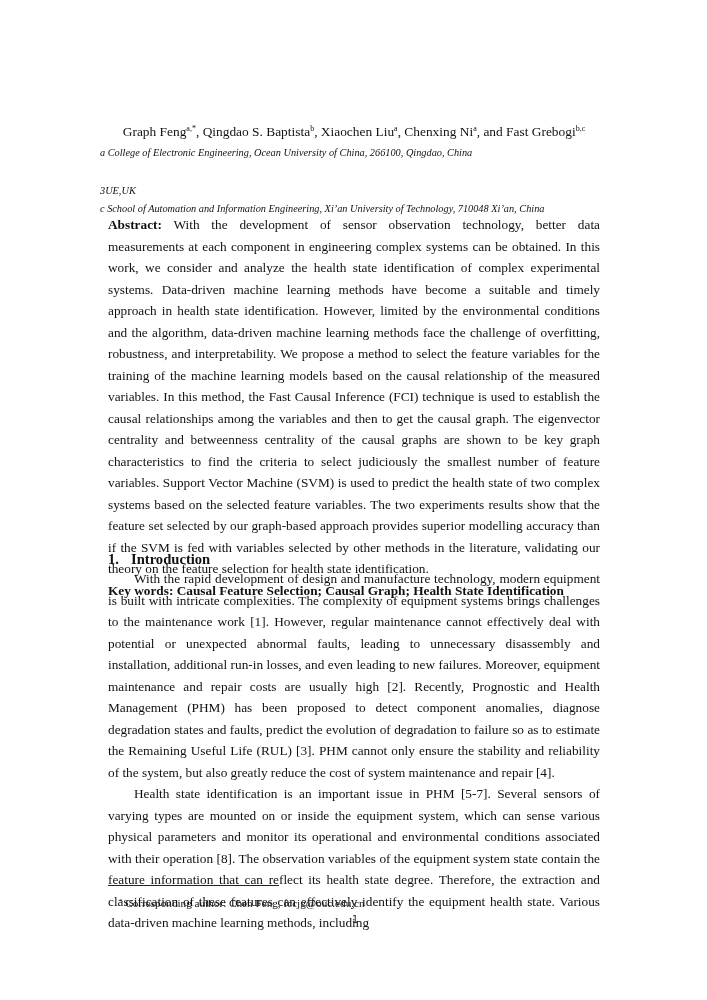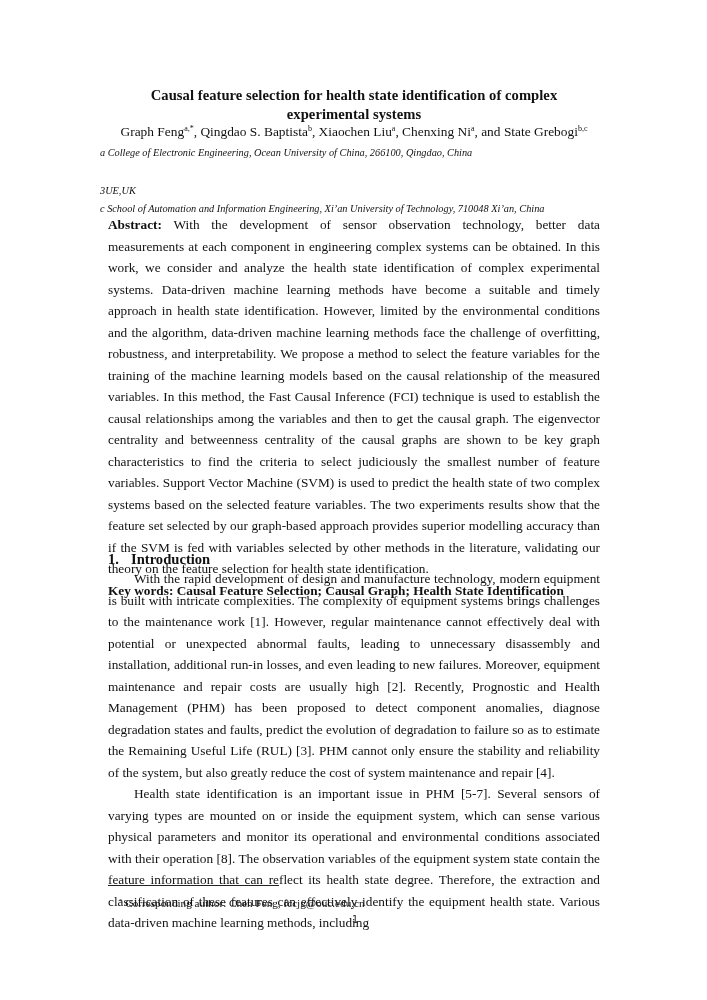--- a/index.html
+++ b/index.html
@@ -115,24 +115,23 @@
       font-size: 10.5px;
       line-height: 14px;
       color: #333333;
     }
   </style>
 </head>
 <body>
 
 <div class="page">
 
-  <div class="title">Causal feature selection for health state identification of complex experimental systems</div>
 
   <div class="authors">
-    <span>Graph Feng</span><sup>a,*</sup><span>, </span><span>Qingdao S. Baptista</span><sup>b</sup><span>, </span><span>Xiaochen Liu</span><sup>a</sup><span>, </span><span>Chenxing Ni</span><sup>a</sup><span>, and </span><span>State Grebogi</span><sup>b,c</sup>
+    <span>Graph Feng</span><sup>a,*</sup><span>, </span><span>Qingdao S. Baptista</span><sup>b</sup><span>, </span><span>Xiaochen Liu</span><sup>a</sup><span>, </span><span>Chenxing Ni</span><sup>a</sup><span>, and </span><span>Fast Grebogi</span><sup>b,c</sup>
   </div>
 
   <div class="affil" style="top:146px;">a College of Electronic Engineering, Ocean University of China, 266100, Qingdao, China</div>
   <div class="affil" style="top:184px;">3UE,UK</div>
   <div class="affil" style="top:202px;">c School of Automation and Information Engineering, Xi’an University of Technology, 710048 Xi’an, China</div>
 
   <div class="body-block" style="top:214px;">
     <p><span class="abstract-label">Abstract:</span><span> With the development of sensor observation technology, better data measurements at each component in engineering complex systems can be obtained. In this work, we consider and analyze the health state identification of complex experimental systems. Data-driven machine learning methods have become a suitable and timely approach in health state identification. However, limited by the environmental conditions and the algorithm, data-driven machine learning methods face the challenge of overfitting, robustness, and interpretability. We propose a method to select the feature variables for the training of the machine learning models based on the causal relationship of the measured variables. In this method, the Fast Causal Inference (FCI) technique is used to establish the causal relationships among the variables and then to get the causal graph. The eigenvector centrality and betweenness centrality of the causal graphs are shown to be key graph characteristics to find the criteria to select judiciously the smallest number of feature variables. Support Vector Machine (SVM) is used to predict the health state of two complex systems based on the selected feature variables. The two experiments results show that the feature set selected by our graph-based approach provides superior modelling accuracy than if the SVM is fed with variables selected by other methods in the literature, validating our theory on the feature selection for health state identification.</span></p>
     <p class="keywords"><span class="kw-label">Key words:</span><span>  Causal Feature Selection; Causal Graph; Health State Identification</span></p>
   </div>

